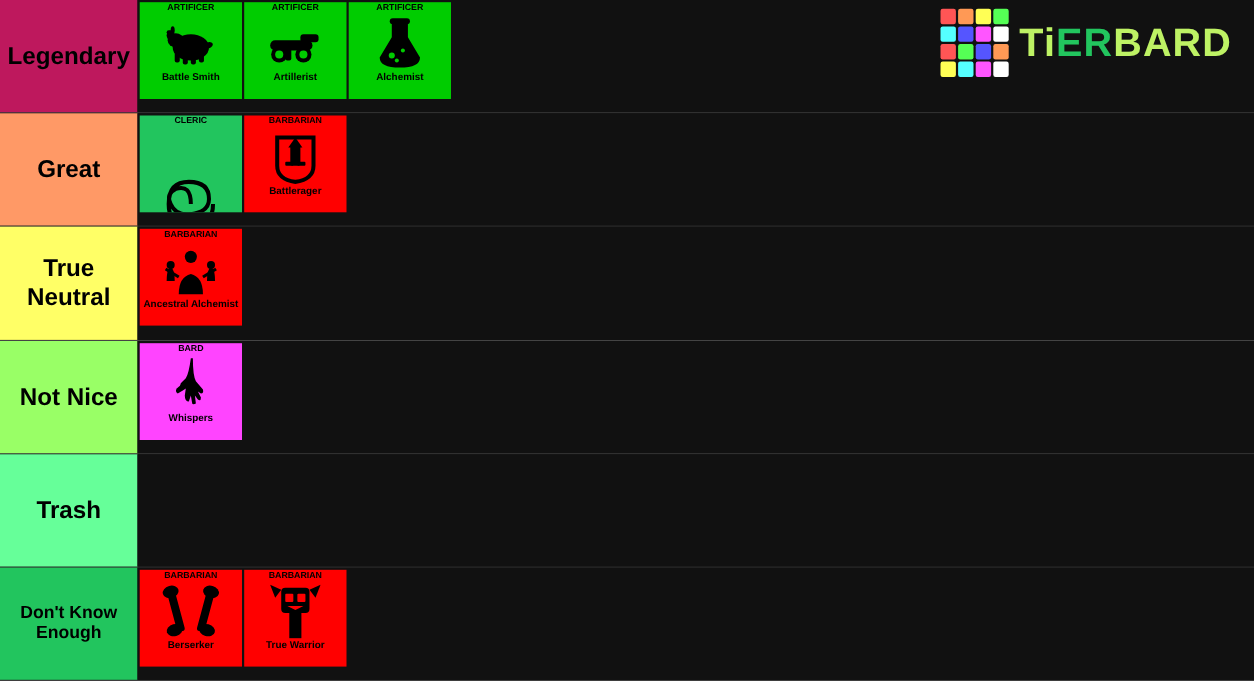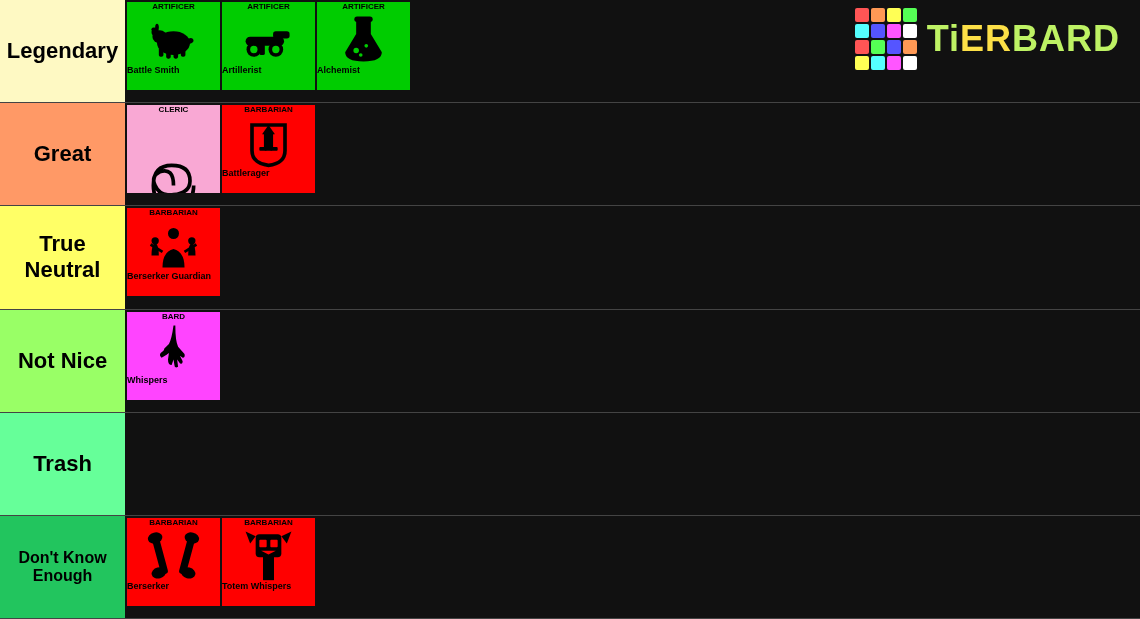--- a/index.html
+++ b/index.html
@@ -46,21 +46,21 @@
       align-items: flex-start;
       padding: 2px;
       gap: 2px;
     }
 
     .card {
       width: 93px;
       height: 88px;
       display: flex;
       flex-direction: column;
-      align-items: flex-start;
+      align-items: center;
       justify-content: flex-start;
       font-size: 9px;
       font-weight: bold;
       position: relative;
       overflow: hidden;
     }
 
     .card-subtype {
       font-size: 8px;
       font-weight: bold;
@@ -87,31 +87,31 @@
     .card-name {
       font-size: 9px;
       font-weight: bold;
       color: #000;
       text-align: center;
       padding-bottom: 16px;
       line-height: 1.1;
     }
 
     
-    .legendary-label { background: #fef9c3; }
+    .legendary-label { background: #be185d; }
     .great-label { background: #ff9966; }
     .nice-label { background: #ffff99; }
     .neutral-label { background: #ffff66; }
     .notnice-label { background: #99ff66; }
     .trash-label { background: #66ff99; }
     .dontknow-label { background: #22c55e; }
 
     
     .card-green { background: #00cc00; }
-    .card-yellow { background: #f9a8d4; gap: 44px; }
+    .card-yellow { background: #22c55e; gap: 44px; }
     .card-red { background: #ff0000; }
     .card-magenta { background: #ff44ff; }
 
     
     .logo-area {
       position: absolute;
       top: 8px;
       right: 20px;
       display: flex;
       align-items: center;
@@ -262,21 +262,21 @@
 
             <line x1="18" y1="38" x2="5" y2="30" stroke="black" stroke-width="3"></line>
             <line x1="42" y1="38" x2="55" y2="30" stroke="black" stroke-width="3"></line>
 
             <circle cx="10" cy="26" r="4" fill="black"></circle>
             <circle cx="50" cy="26" r="4" fill="black"></circle>
             <path d="M6 42 Q6 30 10 28 Q14 30 14 42 Z" fill="black"></path>
             <path d="M46 42 Q46 30 50 28 Q54 30 54 42 Z" fill="black"></path>
           </svg>
         </div>
-        <div class="card-name">Berserker Guardian</div>
+        <div class="card-name">Ancestral Alchemist</div>
       </div>
     </div>
   </div>
 
   <div class="tier-row">
     <div class="tier-label notnice-label">
       <span>Not Nice</span>
     </div>
     <div class="tier-content">
 
@@ -336,21 +336,21 @@
 
             <rect x="20" y="14" width="8" height="8" rx="1" fill="#ff0000"></rect>
             <rect x="32" y="14" width="8" height="8" rx="1" fill="#ff0000"></rect>
 
             <path d="M22 26 L30 30 L38 26 Z" fill="#ff0000"></path>
 
             <path d="M16 10 L5 5 L10 18 Z" fill="black"></path>
             <path d="M44 10 L55 5 L50 18 Z" fill="black"></path>
           </svg>
         </div>
-        <div class="card-name">Totem Whispers</div>
+        <div class="card-name">True Warrior</div>
       </div>
     </div>
   </div>
 </div>
 
 <div class="logo-area">
   <div class="logo-grid">
     <div class="logo-cell" style="background:#f55;"></div>
     <div class="logo-cell" style="background:#f95;"></div>
     <div class="logo-cell" style="background:#ff5;"></div>
@@ -362,15 +362,15 @@
     <div class="logo-cell" style="background:#f55;"></div>
     <div class="logo-cell" style="background:#5f5;"></div>
     <div class="logo-cell" style="background:#55f;"></div>
     <div class="logo-cell" style="background:#f95;"></div>
     <div class="logo-cell" style="background:#ff5;"></div>
     <div class="logo-cell" style="background:#5ff;"></div>
     <div class="logo-cell" style="background:#f5f;"></div>
     <div class="logo-cell" style="background:#fff;"></div>
   </div>
   <div class="logo-text">
-    <span>Ti</span><span style="color:#fde047;">ER</span><span>BARD</span>
+    <span>Ti</span><span style="color:#22c55e;">ER</span><span>BARD</span>
   </div>
 </div>
 
 </body></html>

